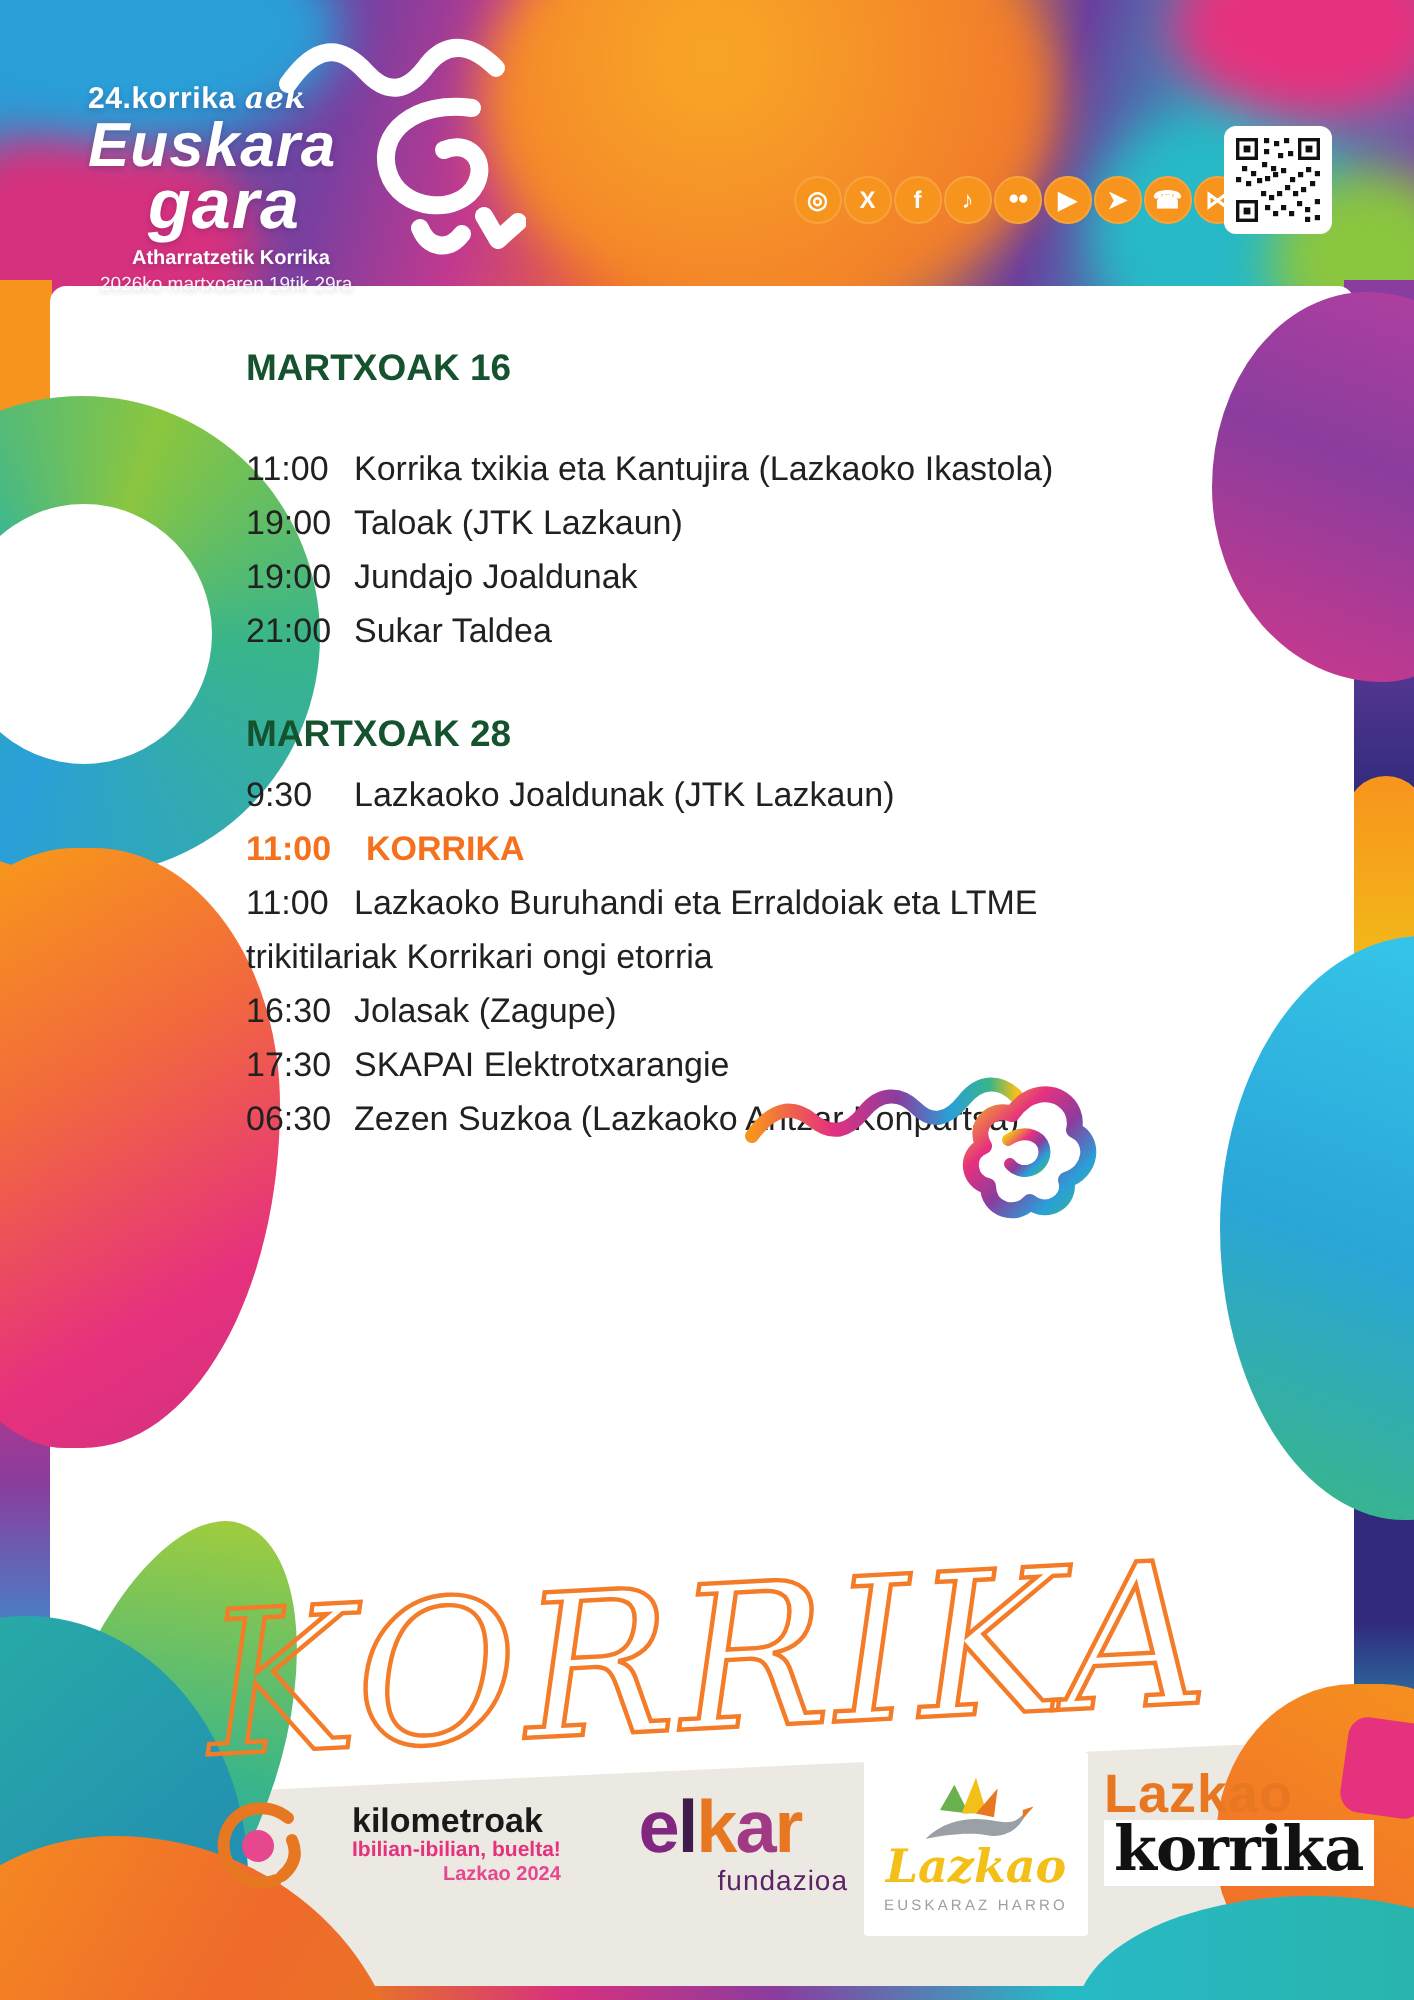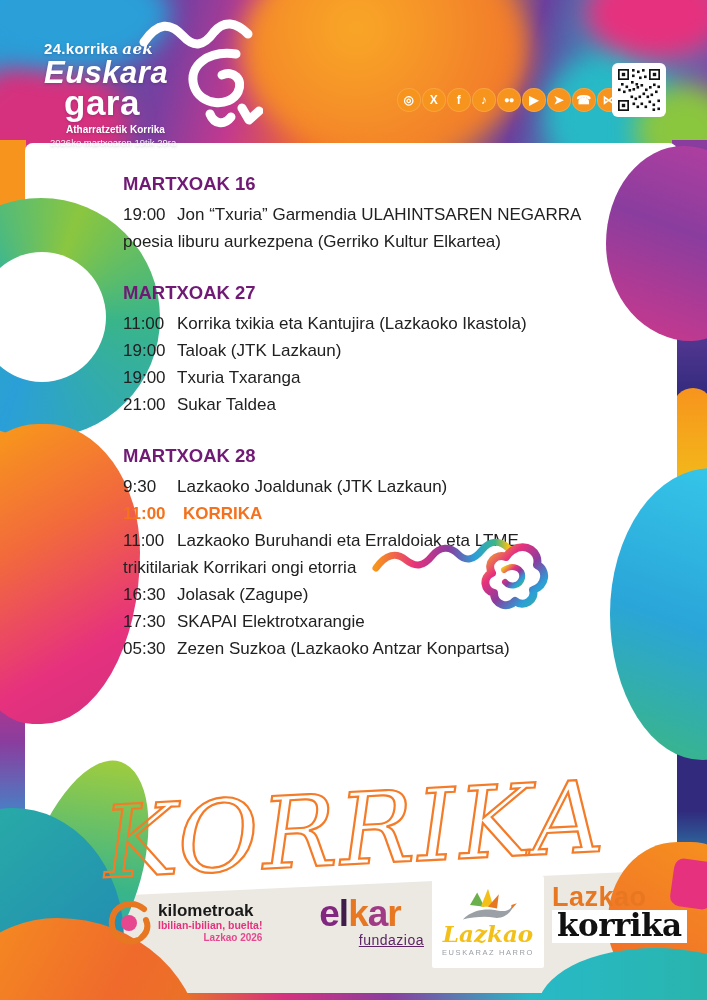--- a/index.html
+++ b/index.html
@@ -55,56 +55,56 @@
   
   .footer-band{left:25px;top:856px;width:652px;height:137px;background:#ece9e2;z-index:4;
     clip-path:polygon(0 32%,100% 10%,100% 100%,0 100%);}
 
   
   .z6{z-index:6;}
   .logo-block{left:44px;top:40px;width:210px;color:#fff;text-shadow:0 1px 3px rgba(40,20,80,.25);}
   .logo-edition{font-size:15px;font-weight:700;letter-spacing:.3px;}
   .logo-edition .org{font-style:italic;font-family:"DejaVu Serif",serif;font-weight:700;}
   .logo-title1{font-size:31px;font-weight:800;font-style:italic;line-height:30px;letter-spacing:.5px;}
-  .logo-title2{font-size:35px;font-weight:800;line-height:30px;margin-left:20px;letter-spacing:.5px;}
+  .logo-title2{font-size:35px;font-weight:800;font-style:italic;line-height:30px;margin-left:30px;letter-spacing:.5px;}
   .logo-sub{font-size:10px;font-weight:700;margin-top:6px;margin-left:22px;}
   .logo-dates{font-size:9.5px;margin-top:2px;margin-left:6px;opacity:.92;}
   .runner-squiggle{left:138px;top:16px;}
   .website{left:412px;top:63px;width:182px;text-align:right;color:#fff;font-size:20px;font-weight:800;
     text-shadow:0 1px 3px rgba(40,20,80,.25);}
   .social-row{left:397px;top:88px;display:flex;gap:1.5px;}
   .s-circle{width:23.5px;height:23.5px;border-radius:50%;background:#f7941d;color:#fff;display:flex;
     align-items:center;justify-content:center;font-size:12px;font-weight:700;box-shadow:0 0 0 1px rgba(255,255,255,.15) inset;}
   .s-circle.small{font-size:9.5px;letter-spacing:-1px;}
   .qr-box{left:612px;top:63px;}
 
   
   .sched{left:123px;top:170px;width:462px;color:#212121;font-size:17px;line-height:27px;}
   .day-section{margin:0 0 24px 0;}
-  .day-head{font-size:18.5px;font-weight:800;color:#701a75;margin:0 0 4px 0;}
+  .day-head{font-size:18.5px;font-weight:800;color:#14532d;margin:0 0 4px 0;}
   .ev{margin:0;}
   .ev .t{display:inline-block;min-width:54px;}
   .ev .x{white-space:pre-line;}
   .ev.hl{color:#f4711d;font-weight:700;}
   .ev.hl .t{min-width:60px;}
 
   .heart-logo{left:372px;top:522px;}
   .big-korrika{left:83px;top:770px;transform:rotate(-3deg);}
   .big-korrika text{font-family:"DejaVu Serif",serif;font-style:italic;font-size:99px;fill:none;
     stroke:#f47b27;stroke-width:2.2px;letter-spacing:3px;}
 
   
-  .lg-km{left:106px;top:899px;display:flex;align-items:center;gap:4px;}
+  .lg-km{left:106px;top:899px;display:flex;align-items:center;gap:22px;}
   .km-name{font-size:17px;font-weight:800;color:#1a1a1a;line-height:17px;}
   .km-tag{font-size:10.5px;font-weight:700;color:#e6317e;line-height:13px;}
   .km-ed{font-size:10px;font-weight:800;color:#e6478f;text-align:right;line-height:12px;}
   .lg-elkar{left:296px;top:896px;width:128px;text-align:center;}
   .elkar-word{font-size:37px;font-weight:800;line-height:36px;letter-spacing:-1px;}
   .el-e{color:#82277f;}.el-l{color:#3f1c49;}.el-k{color:#e87722;}.el-a{color:#a03a85;}.el-r{color:#e87722;}
-  .elkar-sub{font-size:14px;color:#5d2367;text-align:right;letter-spacing:.5px;margin-top:0px;text-decoration:underline;}
+  .elkar-sub{font-size:14px;color:#5d2367;text-align:right;letter-spacing:.5px;margin-top:0px;}
   .lg-lazkao{left:432px;top:876px;width:112px;height:92px;background:#fff;border-radius:2px;
     display:flex;flex-direction:column;align-items:center;justify-content:center;}
   .lazkao-name{font-family:"DejaVu Serif",serif;font-style:italic;font-weight:700;font-size:23px;color:#f2c019;line-height:22px;}
   .lazkao-sub{font-size:7.5px;color:#9aa0a6;letter-spacing:1.6px;margin-top:3px;}
   .lg-lk{left:552px;top:884px;width:132px;text-align:left;}
   .lk-1{font-size:27px;font-weight:800;color:#e87722;line-height:26px;letter-spacing:.5px;}
   .lk-2{display:inline-block;background:#fff;padding:0 5px 2px 5px;font-family:"DejaVu Serif",serif;
     font-weight:700;font-size:31px;color:#111;line-height:31px;letter-spacing:-.5px;}
 </style>
 </head>
@@ -223,37 +223,32 @@
       <rect x="39.4" y="30.5" width="2.6" height="2.6"></rect>
         <rect x="39.4" y="38.5" width="2.6" height="2.6"></rect>
         <rect x="34.5" y="39.4" width="2.6" height="2.6"></rect>
     </g>
   </svg>
 
   <div class="abs z6 sched">
 
     <section class="day-section">
       <h3 class="day-head">MARTXOAK 16</h3>
-      <p class="ev">
-        <span class="t">19:00</span><span class="x">Jon “Txuria” Garmendia ULAHINTSAREN NEGARRA
-poesia liburu aurkezpena (Gerriko Kultur Elkartea)</span>
-      </p>
     </section>
 
 
     <section class="day-section">
-      <h3 class="day-head">MARTXOAK 27</h3>
       <p class="ev">
         <span class="t">11:00</span><span class="x">Korrika txikia eta Kantujira (Lazkaoko Ikastola)</span>
       </p>
       <p class="ev">
         <span class="t">19:00</span><span class="x">Taloak (JTK Lazkaun)</span>
       </p>
       <p class="ev">
-        <span class="t">19:00</span><span class="x">Txuria Txaranga</span>
+        <span class="t">19:00</span><span class="x">Jundajo Joaldunak</span>
       </p>
       <p class="ev">
         <span class="t">21:00</span><span class="x">Sukar Taldea</span>
       </p>
     </section>
 
     <section class="day-section">
       <h3 class="day-head">MARTXOAK 28</h3>
       <p class="ev">
         <span class="t">9:30</span><span class="x">Lazkaoko Joaldunak (JTK Lazkaun)</span>
@@ -265,21 +260,21 @@
         <span class="t">11:00</span><span class="x">Lazkaoko Buruhandi eta Erraldoiak eta LTME
 trikitilariak Korrikari ongi etorria</span>
       </p>
       <p class="ev">
         <span class="t">16:30</span><span class="x">Jolasak (Zagupe)</span>
       </p>
       <p class="ev">
         <span class="t">17:30</span><span class="x">SKAPAI Elektrotxarangie</span>
       </p>
       <p class="ev">
-        <span class="t">05:30</span><span class="x">Zezen Suzkoa (Lazkaoko Antzar Konpartsa)</span>
+        <span class="t">06:30</span><span class="x">Zezen Suzkoa (Lazkaoko Antzar Konpartsa)</span>
       </p>
     </section>
   </div>
 
   <svg class="abs z6 heart-logo" width="178" height="88" viewBox="0 0 178 88">
     <defs>
       <linearGradient id="gWave" x1="0" y1="0" x2="1" y2="0">
         <stop offset="0" stop-color="#f7941d"></stop>
           <stop offset="0.3" stop-color="#e6317e"></stop>
         <stop offset="0.55" stop-color="#8a3d9e"></stop>
@@ -308,21 +303,21 @@
 
   <div class="abs z6 lg-km">
     <svg width="48" height="48" viewBox="0 0 48 48">
       <path d="M38,10 C26,0 8,6 6,21 C4,36 19,46 32,41" fill="none" stroke="#e87722" stroke-width="6" stroke-linecap="round"></path>
       <path d="M35,39 C41,34 43,28 40,21" fill="none" stroke="#e87722" stroke-width="6" stroke-linecap="round"></path>
       <circle cx="23" cy="24" r="8" fill="#e6478f"></circle>
     </svg>
     <div>
       <div class="km-name">kilometroak</div>
       <div class="km-tag">Ibilian-ibilian, buelta!</div>
-      <div class="km-ed">Lazkao 2026</div>
+      <div class="km-ed">Lazkao 2024</div>
     </div>
   </div>
 
   <div class="abs z6 lg-elkar">
     <div class="elkar-word"><span class="el-e">e</span><span class="el-l">l</span><span class="el-k">k</span><span class="el-a">a</span><span class="el-r">r</span></div>
     <div class="elkar-sub">fundazioa</div>
   </div>
 
   <div class="abs z6 lg-lazkao">
     <svg width="62" height="36" viewBox="0 0 64 40">

